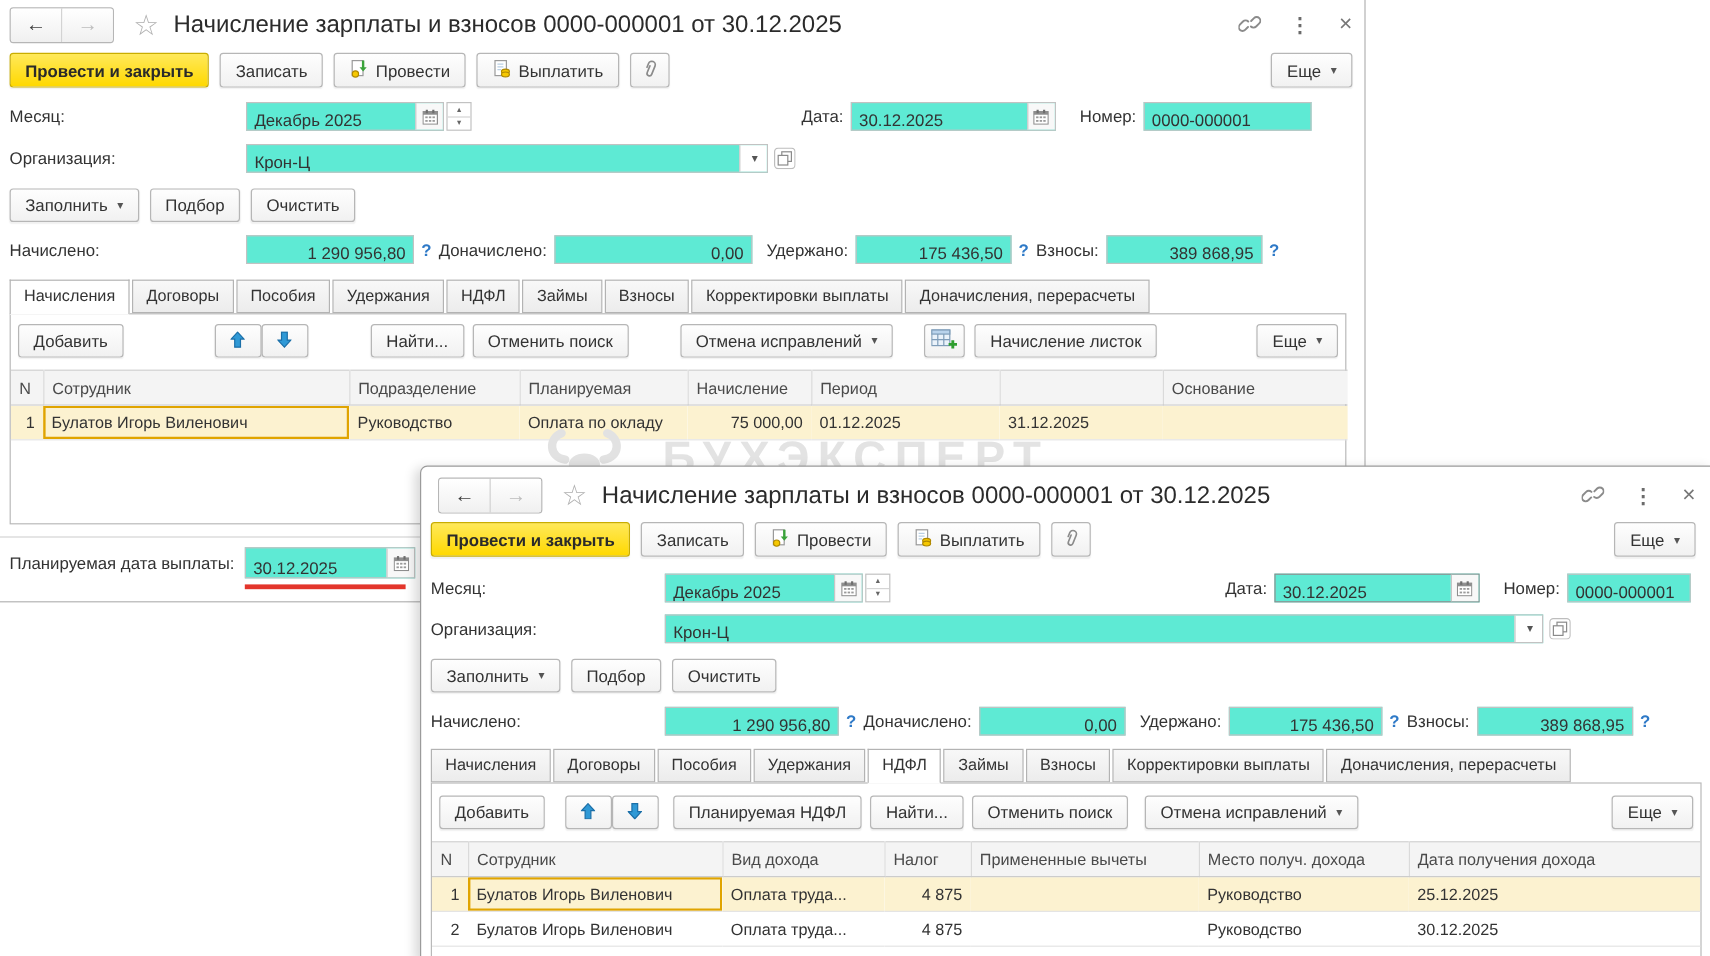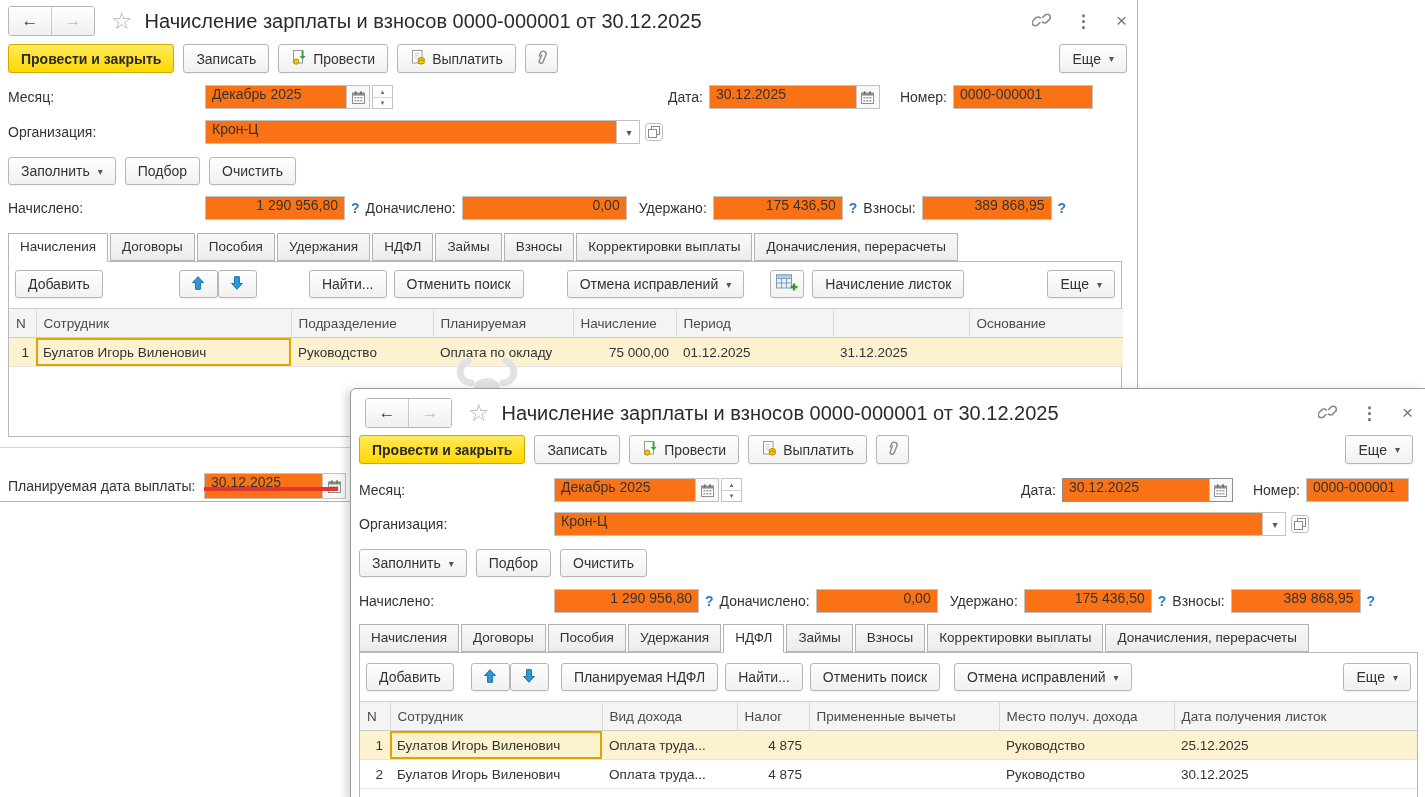--- a/index.html
+++ b/index.html
@@ -31,21 +31,21 @@
      box-sizing:border-box;font-size:14px;color:#333;box-shadow:0 1px 1px rgba(0,0,0,.06)}
   .b.sm{height:28px}
   .b.yellow{background:linear-gradient(#ffe95a,#ffd800);border-color:#c9ad00;font-weight:bold;color:#2a2a2a}
   .dd{font-size:10px;color:#555;margin-left:2px}
   .cmd{gap:9px}
 
   
   .lab{flex:none}
   .lw{display:inline-block;width:197px;flex:none}
   .w2 .lw{width:195px}
-  .f{border:1px solid #c2c2c2;height:24px;box-sizing:border-box;display:flex;align-items:flex-start;background:#f97316;flex:none}
+  .f{border:1px solid #c2c2c2;height:24px;box-sizing:border-box;display:flex;align-items:flex-end;background:#5eead4;flex:none}
   .f .v{flex:1;padding:0 6px;overflow:hidden}
   .f.num .v{text-align:right}
   .f .seg{flex:none;width:22px;align-self:stretch;border-left:1px solid #c6c6c6;display:flex;align-items:center;justify-content:center;background:#f8f8f8}
   .spin{width:21px;height:24px;box-sizing:border-box;border:1px solid #c2c2c2;margin-left:2px;display:flex;flex-direction:column;flex:none}
   .spin span{flex:1;display:flex;align-items:center;justify-content:center;font-size:7px;color:#666;line-height:1}
   .spin span:first-child{border-bottom:1px solid #d5d5d5}
   .q{color:#2e79c7;font-weight:bold;margin:0 6px;flex:none}
 
   
   .tabs{display:flex;align-items:flex-end}
@@ -314,21 +314,21 @@
           <td>01.12.2025</td>
           <td>31.12.2025</td>
           <td></td>
         </tr>
       </tbody>
     </table>
   </div>
 
   <div class="hline" style="top:447px"></div>
 
-  <div class="row" style="left:8px;top:473px;height:26px">
+  <div class="row" style="left:8px;top:456px;height:26px">
     <span class="lab" style="width:196px">Планируемая дата выплаты:</span>
     <div class="f" style="width:142px;height:26px">
       <span class="v">30.12.2025</span>
       <span class="seg">
           <svg width="13" height="13" viewBox="0 0 13 13">
             <rect x="0.5" y="2" width="12" height="10.5" fill="#fff" stroke="#8e8e8e"></rect>
             <rect x="0.5" y="2" width="12" height="2.6" fill="#8e8e8e"></rect>
             <rect x="2.8" y="0.4" width="1.8" height="3" fill="#6e6e6e"></rect>
             <rect x="8.2" y="0.4" width="1.8" height="3" fill="#6e6e6e"></rect>
             <g fill="#9a9a9a">
@@ -347,20 +347,21 @@
 </div>
 
 <div class="watermark">
   <span><svg width="84" height="42" viewBox="0 0 84 42">
         <g fill="none" stroke="#e2e2e2" stroke-width="7" stroke-linecap="round">
           <path d="M16 5 C5 9 5 25 19 27"></path>
           <path d="M54 5 C65 9 65 25 51 27"></path>
         </g>
         <ellipse cx="35" cy="31" rx="13" ry="9" fill="#e2e2e2"></ellipse>
       </svg></span>
+  <span>БУХЭКСПЕРТ</span>
 </div>
 
 <div class="win w2">
 
   <div class="row" style="left:14px;top:9px;right:12px;height:30px">
     <div class="nav">
       <div>
           <span class="arr-back">←</span>
         </div>
       <div>
@@ -563,21 +564,21 @@
           <col style="width:243px">
         </colgroup>
       <thead>
         <tr>
           <th>N</th>
           <th>Сотрудник</th>
           <th>Вид дохода</th>
           <th>Налог</th>
           <th>Примененные вычеты</th>
           <th>Место получ. дохода</th>
-          <th>Дата получения листок</th>
+          <th>Дата получения дохода</th>
         </tr>
       </thead>
       <tbody>
         <tr class="sel">
           <td class="num">1</td>
           <td class="selcell">Булатов Игорь Виленович</td>
           <td>Оплата труда...</td>
           <td class="num">4 875</td>
           <td></td>
           <td>Руководство</td>

